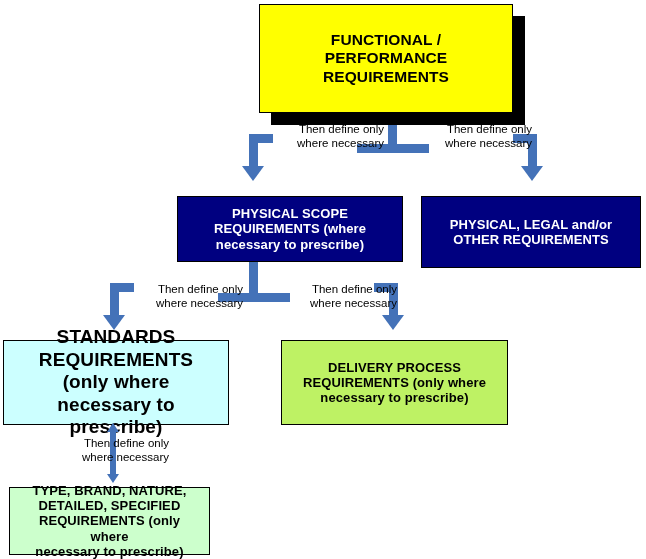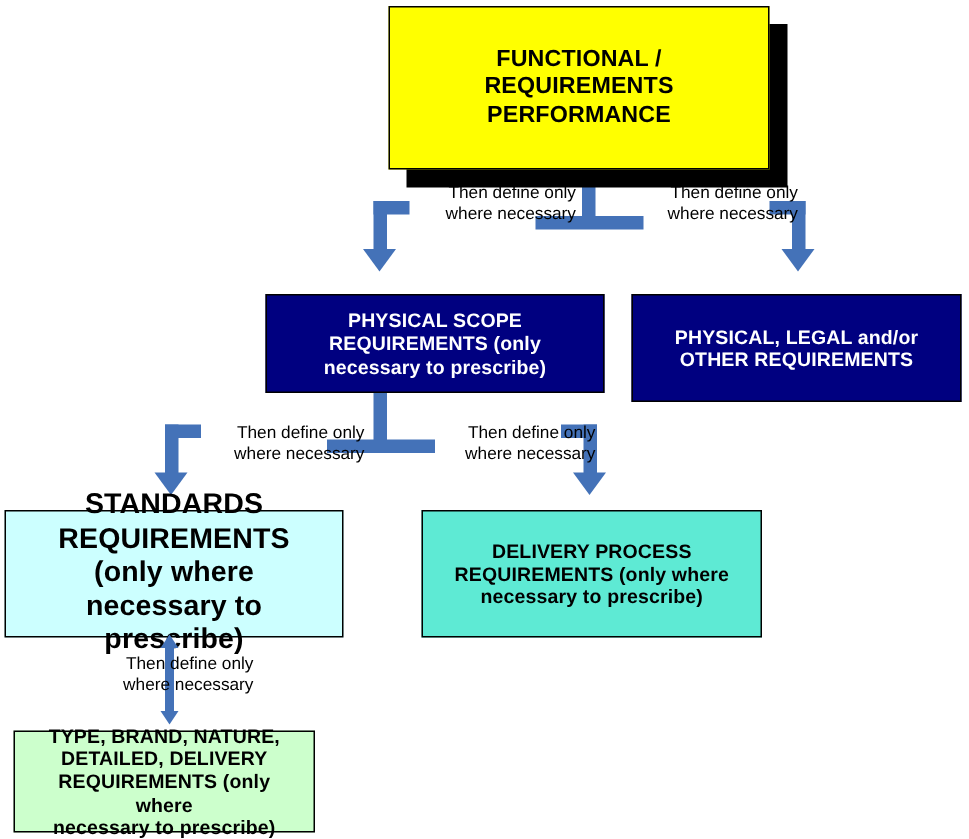--- a/index.html
+++ b/index.html
@@ -81,21 +81,21 @@
   #node-standards {
     left: 3px; top: 340px;
     width: 226px; height: 85px;
     background: #ccffff;
     color: #000000;
     font-size: 19px;
   }
   #node-delivery {
     left: 281px; top: 340px;
     width: 227px; height: 85px;
-    background: #5eead4;
+    background: #bef264;
     color: #000000;
     font-size: 13px;
   }
 
   #node-type-brand {
     left: 9px; top: 487px;
     width: 201px; height: 68px;
     background: #ccffcc;
     color: #000000;
     font-size: 13px;
@@ -140,22 +140,22 @@
 </style>
 </head>
 <body>
 
 <div id="diagram">
 
   <div class="shadow-plate" id="shadow-root"></div>
   <div class="node" id="node-root">
     <div class="lines">
       <span class="line">FUNCTIONAL /</span>
+      <span class="line">PERFORMANCE</span>
       <span class="line">REQUIREMENTS</span>
-      <span class="line">PERFORMANCE</span>
     </div>
   </div>
 
   <div class="conn" style="left:388px; top:113px; width:9px; height:35px;"></div>
 
   <div class="conn" style="left:357px; top:144px; width:72px; height:9px;"></div>
 
   <div class="conn" style="left:249px; top:134px; width:9px; height:33px;"></div>
   <div class="conn" style="left:249px; top:134px; width:24px; height:9px;"></div>
   <div class="arrow-down" style="left:242px; top:166px;"></div>
@@ -169,21 +169,21 @@
     <span class="line">where necessary</span>
   </div>
   <div class="caption" style="left:420px; top:122px; width:112px;">
     <span class="line">Then define only</span>
     <span class="line">where necessary</span>
   </div>
 
   <div class="node" id="node-physical-scope">
     <div class="lines">
       <span class="line">PHYSICAL SCOPE</span>
-      <span class="line">REQUIREMENTS (only</span>
+      <span class="line">REQUIREMENTS (where</span>
       <span class="line">necessary to prescribe)</span>
     </div>
   </div>
 
   <div class="node" id="node-constraints">
     <div class="lines">
       <span class="line">PHYSICAL, LEGAL and/or</span>
       <span class="line">OTHER REQUIREMENTS</span>
     </div>
   </div>
@@ -229,19 +229,19 @@
   <div class="arrow-down small" style="left:107px; top:474px;"></div>
 
   <div class="caption" style="left:57px; top:436px; width:112px;">
     <span class="line">Then define only</span>
     <span class="line">where necessary</span>
   </div>
 
   <div class="node" id="node-type-brand">
     <div class="lines">
       <span class="line">TYPE, BRAND, NATURE,</span>
-      <span class="line">DETAILED, DELIVERY</span>
+      <span class="line">DETAILED, SPECIFIED</span>
       <span class="line">REQUIREMENTS (only where</span>
       <span class="line">necessary to prescribe)</span>
     </div>
   </div>
 
 </div>
 
 </body></html>

